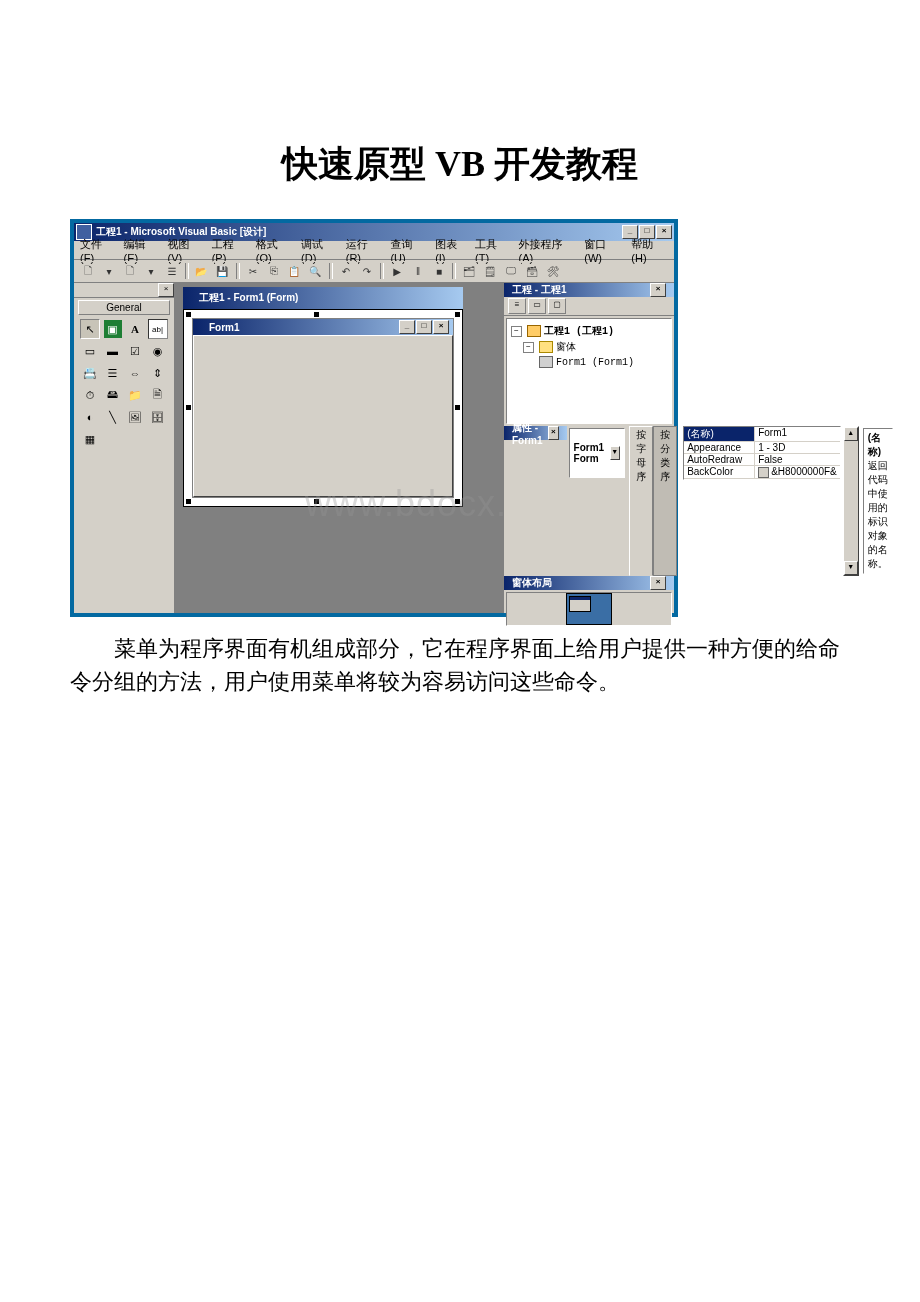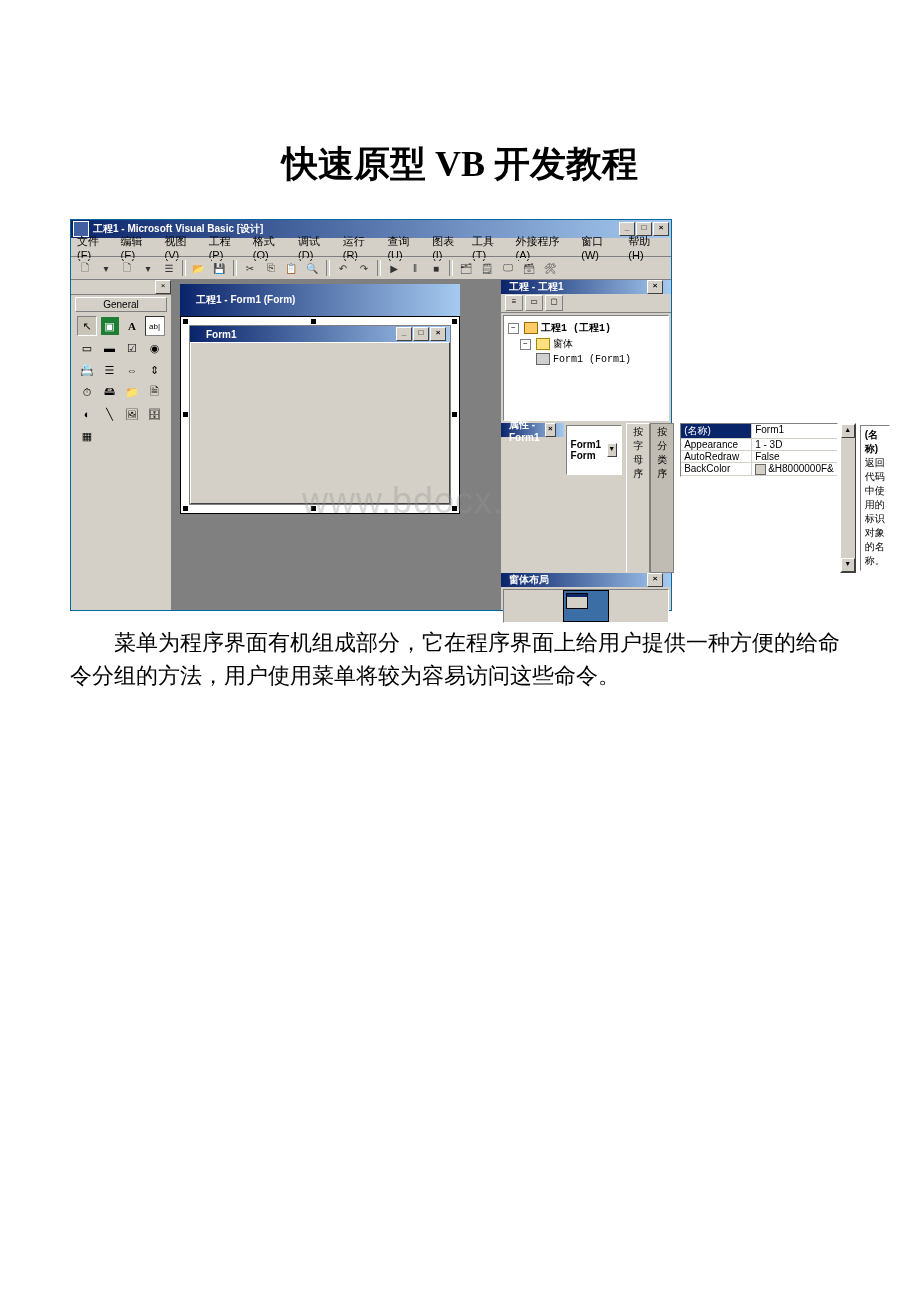--- a/index.html
+++ b/index.html
@@ -4,21 +4,21 @@
 <style>
 body{margin:0;background:#fff;font-family:"Microsoft YaHei","SimSun",sans-serif;color:#000}
 .page{width:920px;margin:0 auto;padding:140px 70px 40px 70px;box-sizing:border-box}
 .doc-title{font-size:36px;font-weight:bold;text-align:center;margin-bottom:30px;font-family:"SimSun",serif}
 .chapter{font-size:22px;font-family:"SimSun",serif;margin-bottom:40px;text-indent:2em}
 .section-title{font-size:22px;font-family:"SimSun",serif;margin:20px 0 15px 0;text-indent:0}
 .para{font-size:22px;font-family:"SimSun",serif;margin:15px 0;line-height:1.5;text-indent:2em}
 .num-title{font-size:22px;font-family:"SimSun",serif;margin:18px 0 12px 0;text-indent:2em}
 
 
-.shot{width:600px;border:1px solid #0369a1;background:#000000;font-family:"Tahoma","SimSun",sans-serif;font-size:10px;margin:0 0 10px 0;position:relative}
+.shot{width:600px;border:4px solid #0369a1;background:#000000;font-family:"Tahoma","SimSun",sans-serif;font-size:10px;margin:0 0 10px 0;position:relative}
 
 
 .titlebar{background:linear-gradient(to right,#0a246a,#a6caf0);color:#fff;height:18px;display:flex;align-items:center;padding:0 2px;font-size:10px;font-weight:bold}
 .titlebar .ticon{width:14px;height:14px;background:#4060a0;margin-right:4px;display:inline-block;border:1px solid #fff}
 .titlebar .spacer{flex:1}
 .winbtns{display:flex;gap:1px}
 .winbtn{width:14px;height:12px;background:#d4d0c8;border:1px solid;border-color:#fff #404040 #404040 #fff;font-size:8px;line-height:10px;text-align:center;color:#000}
 
 
 .menubar{background:#d4d0c8;height:18px;display:flex;align-items:center;padding:0 6px;gap:8px;font-size:11px;border-bottom:1px solid #808080}
@@ -39,21 +39,21 @@
 .tbx-header{border:1px solid;border-color:#fff #808080 #808080 #fff;margin:2px 4px;text-align:center;font-size:10px;padding:1px 12px;background:#d4d0c8}
 .tbx-grid{display:grid;grid-template-columns:repeat(4,1fr);gap:2px;padding:2px 6px}
 .tool{width:18px;height:18px;border:1px solid #d4d0c8;display:flex;align-items:center;justify-content:center;font-size:11px;color:#000;background:#d4d0c8}
 .tool.sel{border-color:#808080 #fff #fff #808080;background:#c8c4b8}
 
 
 .center{flex:1;background:#808080;position:relative;overflow:hidden}
 
 
 .formwin{position:absolute;left:8px;top:4px;width:280px}
-.formwin .ftitle{background:linear-gradient(to right,#0a246a,#a6caf0);color:#fff;height:32px;display:flex;align-items:center;padding:0 4px;font-size:10px;font-weight:bold}
+.formwin .ftitle{background:linear-gradient(to right,#0a246a,#a6caf0);color:#fff;height:22px;display:flex;align-items:center;padding:0 4px;font-size:10px;font-weight:bold}
 .formwin .body{background:#fff;border:1px solid #000;padding:8px}
 
 
 .form1{border:1px solid #808080;background:#d4d0c8}
 .form1 .f1title{background:linear-gradient(to right,#0a246a,#a6caf0);color:#fff;height:16px;display:flex;align-items:center;padding:0 4px;font-size:10px;font-weight:bold}
 .form1 .f1title .spacer{flex:1}
 .form1 .grid{height:160px;background:#d4d0c8;background-image:radial-gradient(#000 0.5px,transparent 0.5px);background-size:6px 6px;border:1px solid;border-color:#fff #404040 #404040 #fff}
 .handle{width:5px;height:5px;background:#000;position:absolute}
 
 

